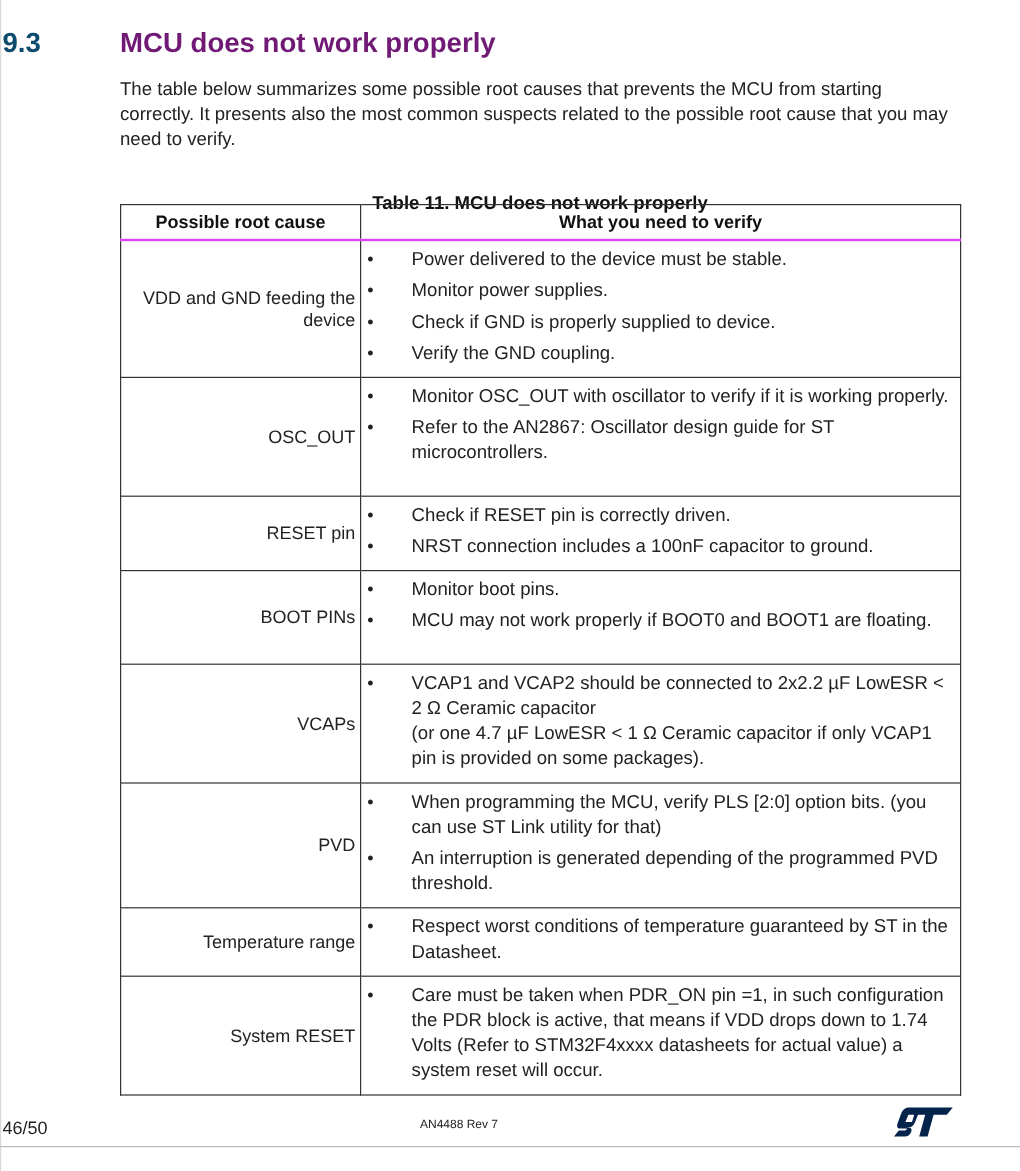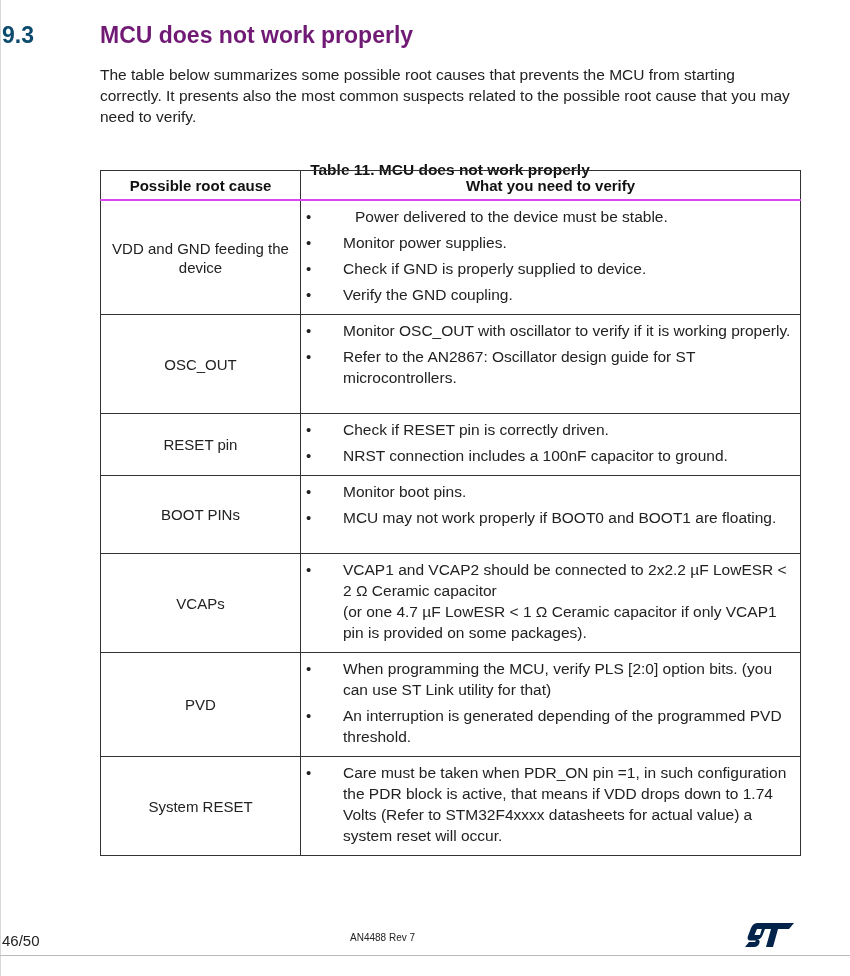--- a/index.html
+++ b/index.html
@@ -12,21 +12,21 @@
   .sec-title { position: absolute; left: 100px; top: 22px; font-size: 23px; font-weight: bold; color: #701a75; }
   .intro { position: absolute; left: 100px; top: 64px; width: 700px; font-size: 15.5px; line-height: 21px; color: #222; }
   .caption { position: absolute; left: 100px; width: 700px; top: 161px; text-align: center; font-size: 15.5px; font-weight: bold; color: #111; }
   table.main {
     position: absolute; left: 100px; top: 170px; width: 701px;
     border-collapse: collapse; font-size: 15.5px; color: #222;
   }
   table.main th, table.main td { border: 1px solid #333; }
   table.main th { height: 28px; font-weight: bold; font-size: 15px; color: #111; padding: 0; }
   table.main thead tr { border-bottom: 2px solid #d946ef; }
-  td.cause { width: 191px; text-align: center; font-size: 15px; line-height: 19px; padding: 0 4px; }
+  td.cause { width: 191px; text-align: right; font-size: 15px; line-height: 19px; padding: 0 4px; }
   td.verify { padding: 2px 8px 4px 0; vertical-align: top; }
   ul.bullets { list-style: none; margin: 0; padding: 0; }
   ul.bullets li { position: relative; padding-left: 42px; line-height: 21px; margin: 3px 0 5px 0; }
   ul.bullets li .dot { position: absolute; left: 5px; top: 0; font-size: 15px; }
   .footer-left { position: absolute; left: 2px; top: 932px; font-size: 15px; color: #222; }
   .footer-center { position: absolute; left: 350px; top: 932px; font-size: 10px; color: #222; }
   .footer-logo { position: absolute; left: 744px; top: 920px; width: 52px; height: 30px; }
   .footer-rule { position: absolute; left: 0; top: 955px; width: 850px; height: 1px; background: #bbbbbb; }
 </style>
 </head>
@@ -45,21 +45,21 @@
     <tr>
       <th>Possible root cause</th>
       <th>What you need to verify</th>
     </tr>
   </thead>
   <tbody id="tbody">
       <tr style="height: 108px;">
         <td class="cause">VDD and GND feeding the device</td>
         <td class="verify">
           <ul class="bullets">
-            <li><span class="dot">•</span><span style="white-space: pre-line; margin-left: 12px;">Power delivered to the device must be stable.</span></li>
+            <li><span class="dot">•</span><span style="white-space: pre-line;">Power delivered to the device must be stable.</span></li>
             <li><span class="dot">•</span><span style="white-space: pre-line;">Monitor power supplies.</span></li>
             <li><span class="dot">•</span><span style="white-space: pre-line;">Check if GND is properly supplied to device.</span></li>
             <li><span class="dot">•</span><span style="white-space: pre-line;">Verify the GND coupling.</span></li>
           </ul>
         </td>
       </tr>
       <tr style="height: 99px;">
         <td class="cause">OSC_OUT</td>
         <td class="verify">
           <ul class="bullets">
@@ -97,20 +97,28 @@
       </tr>
       <tr style="height: 99px;">
         <td class="cause">PVD</td>
         <td class="verify">
           <ul class="bullets">
             <li><span class="dot">•</span><span style="white-space: pre-line;">When programming the MCU, verify PLS [2:0] option bits. (you can use ST Link utility for that)</span></li>
             <li><span class="dot">•</span><span style="white-space: pre-line;">An interruption is generated depending of the programmed PVD threshold.</span></li>
           </ul>
         </td>
       </tr>
+      <tr style="height: 52px;">
+        <td class="cause">Temperature range</td>
+        <td class="verify">
+          <ul class="bullets">
+            <li><span class="dot">•</span><span style="white-space: pre-line;">Respect worst conditions of temperature guaranteed by ST in the Datasheet.</span></li>
+          </ul>
+        </td>
+      </tr>
       <tr style="height: 93px;">
         <td class="cause">System RESET</td>
         <td class="verify">
           <ul class="bullets">
             <li><span class="dot">•</span><span style="white-space: pre-line;">Care must be taken when PDR_ON pin =1, in such configuration the PDR block is active, that means if VDD drops down to 1.74 Volts (Refer to STM32F4xxxx datasheets for actual value) a system reset will occur.</span></li>
           </ul>
         </td>
       </tr>
     </tbody>
 </table>

